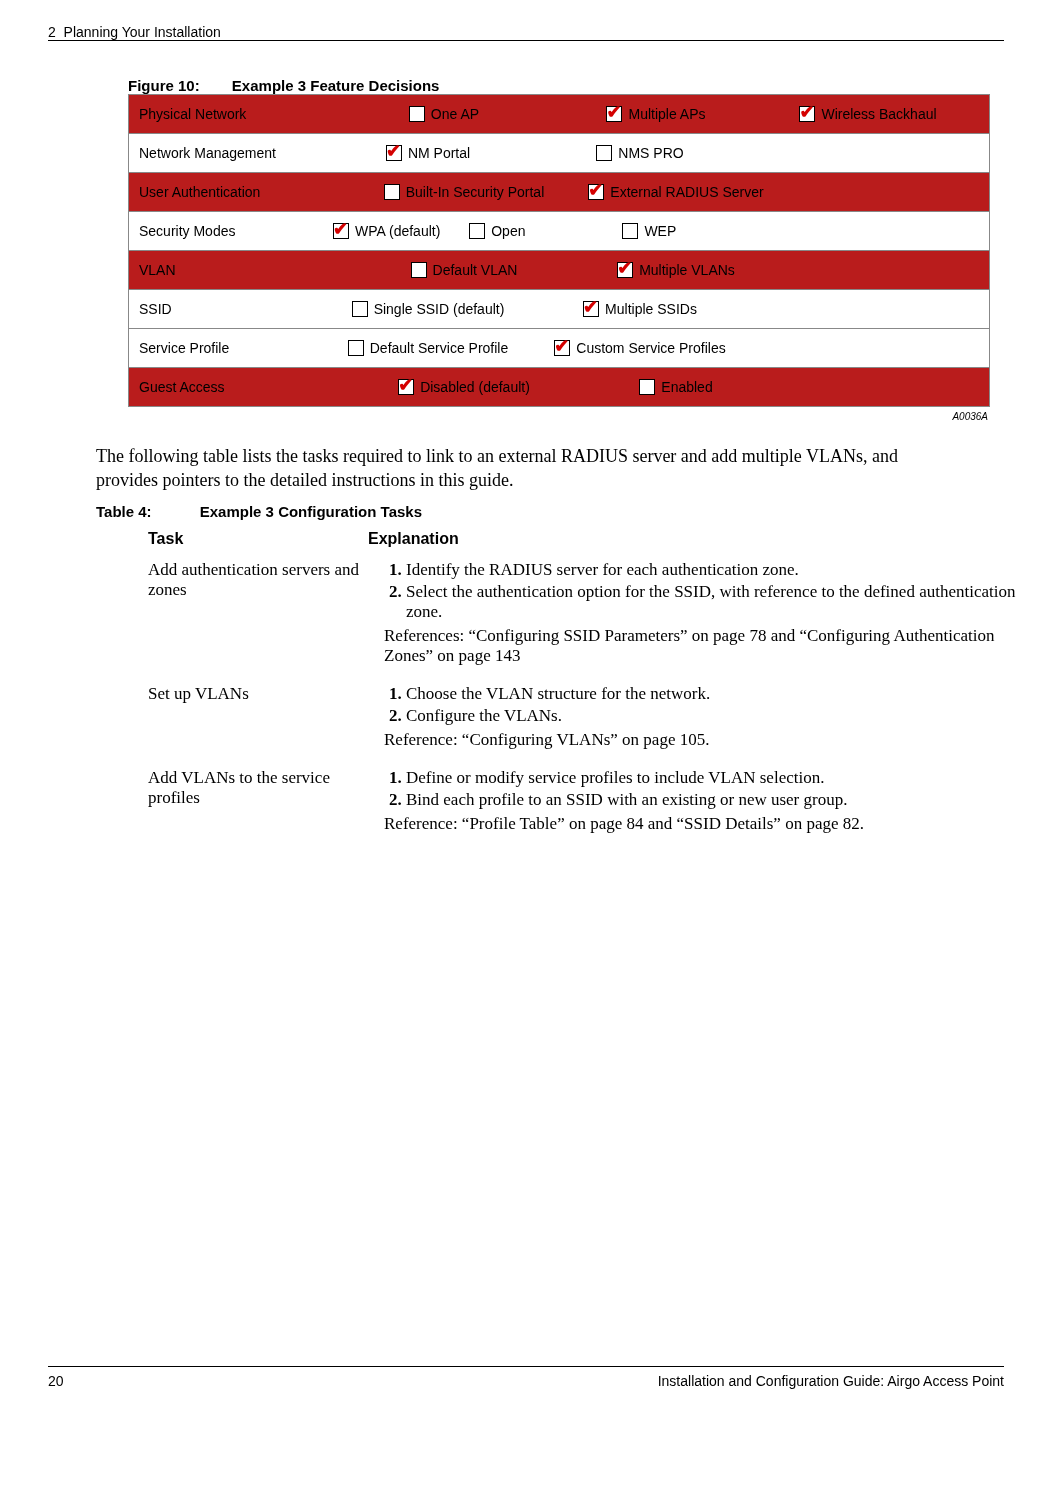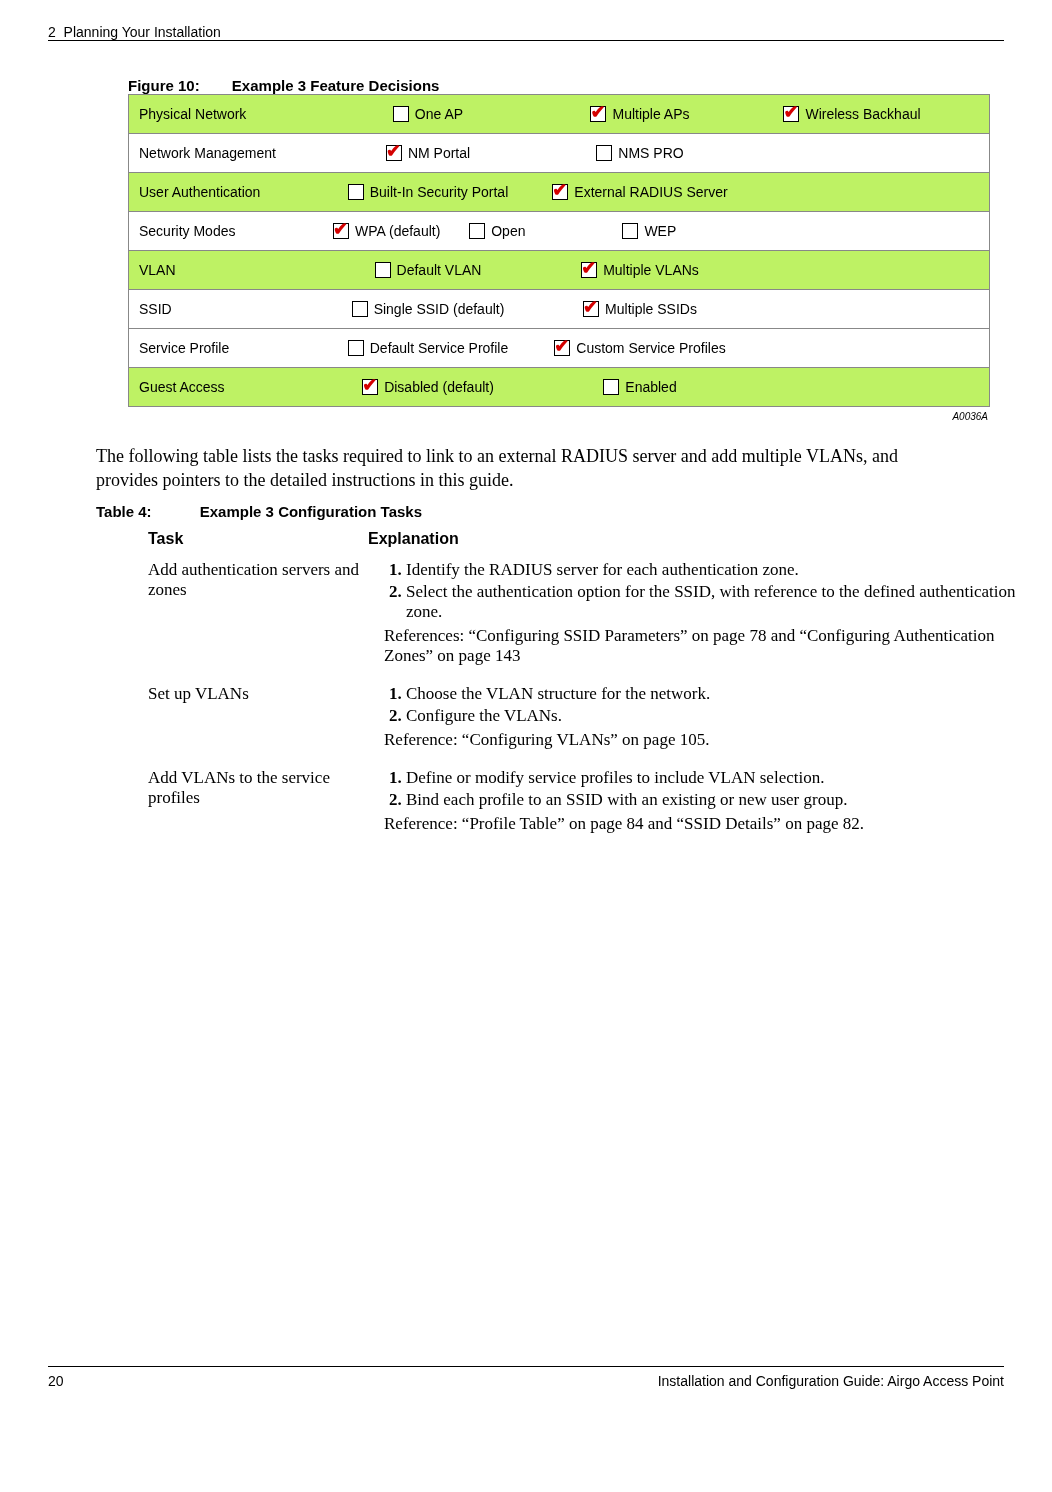--- a/index.html
+++ b/index.html
@@ -38,21 +38,21 @@
     font-family: Arial, Helvetica, sans-serif;
     font-size: 14px;
   }
   .dec-row {
     display: flex;
     align-items: center;
     border-top: 1px solid #888;
     min-height: 38px;
   }
   .dec-row:first-child { border-top: none; }
-  .dec-row.shaded { background: #bef264; }
+  .dec-row.shaded { background: #b91c1c; gap: 36px; }
   .dec-label {
     width: 200px;
     padding: 6px 10px;
     box-sizing: border-box;
   }
   .dec-label .sub {
     display: block;
     font-size: 12px;
   }
   .dec-opts {

